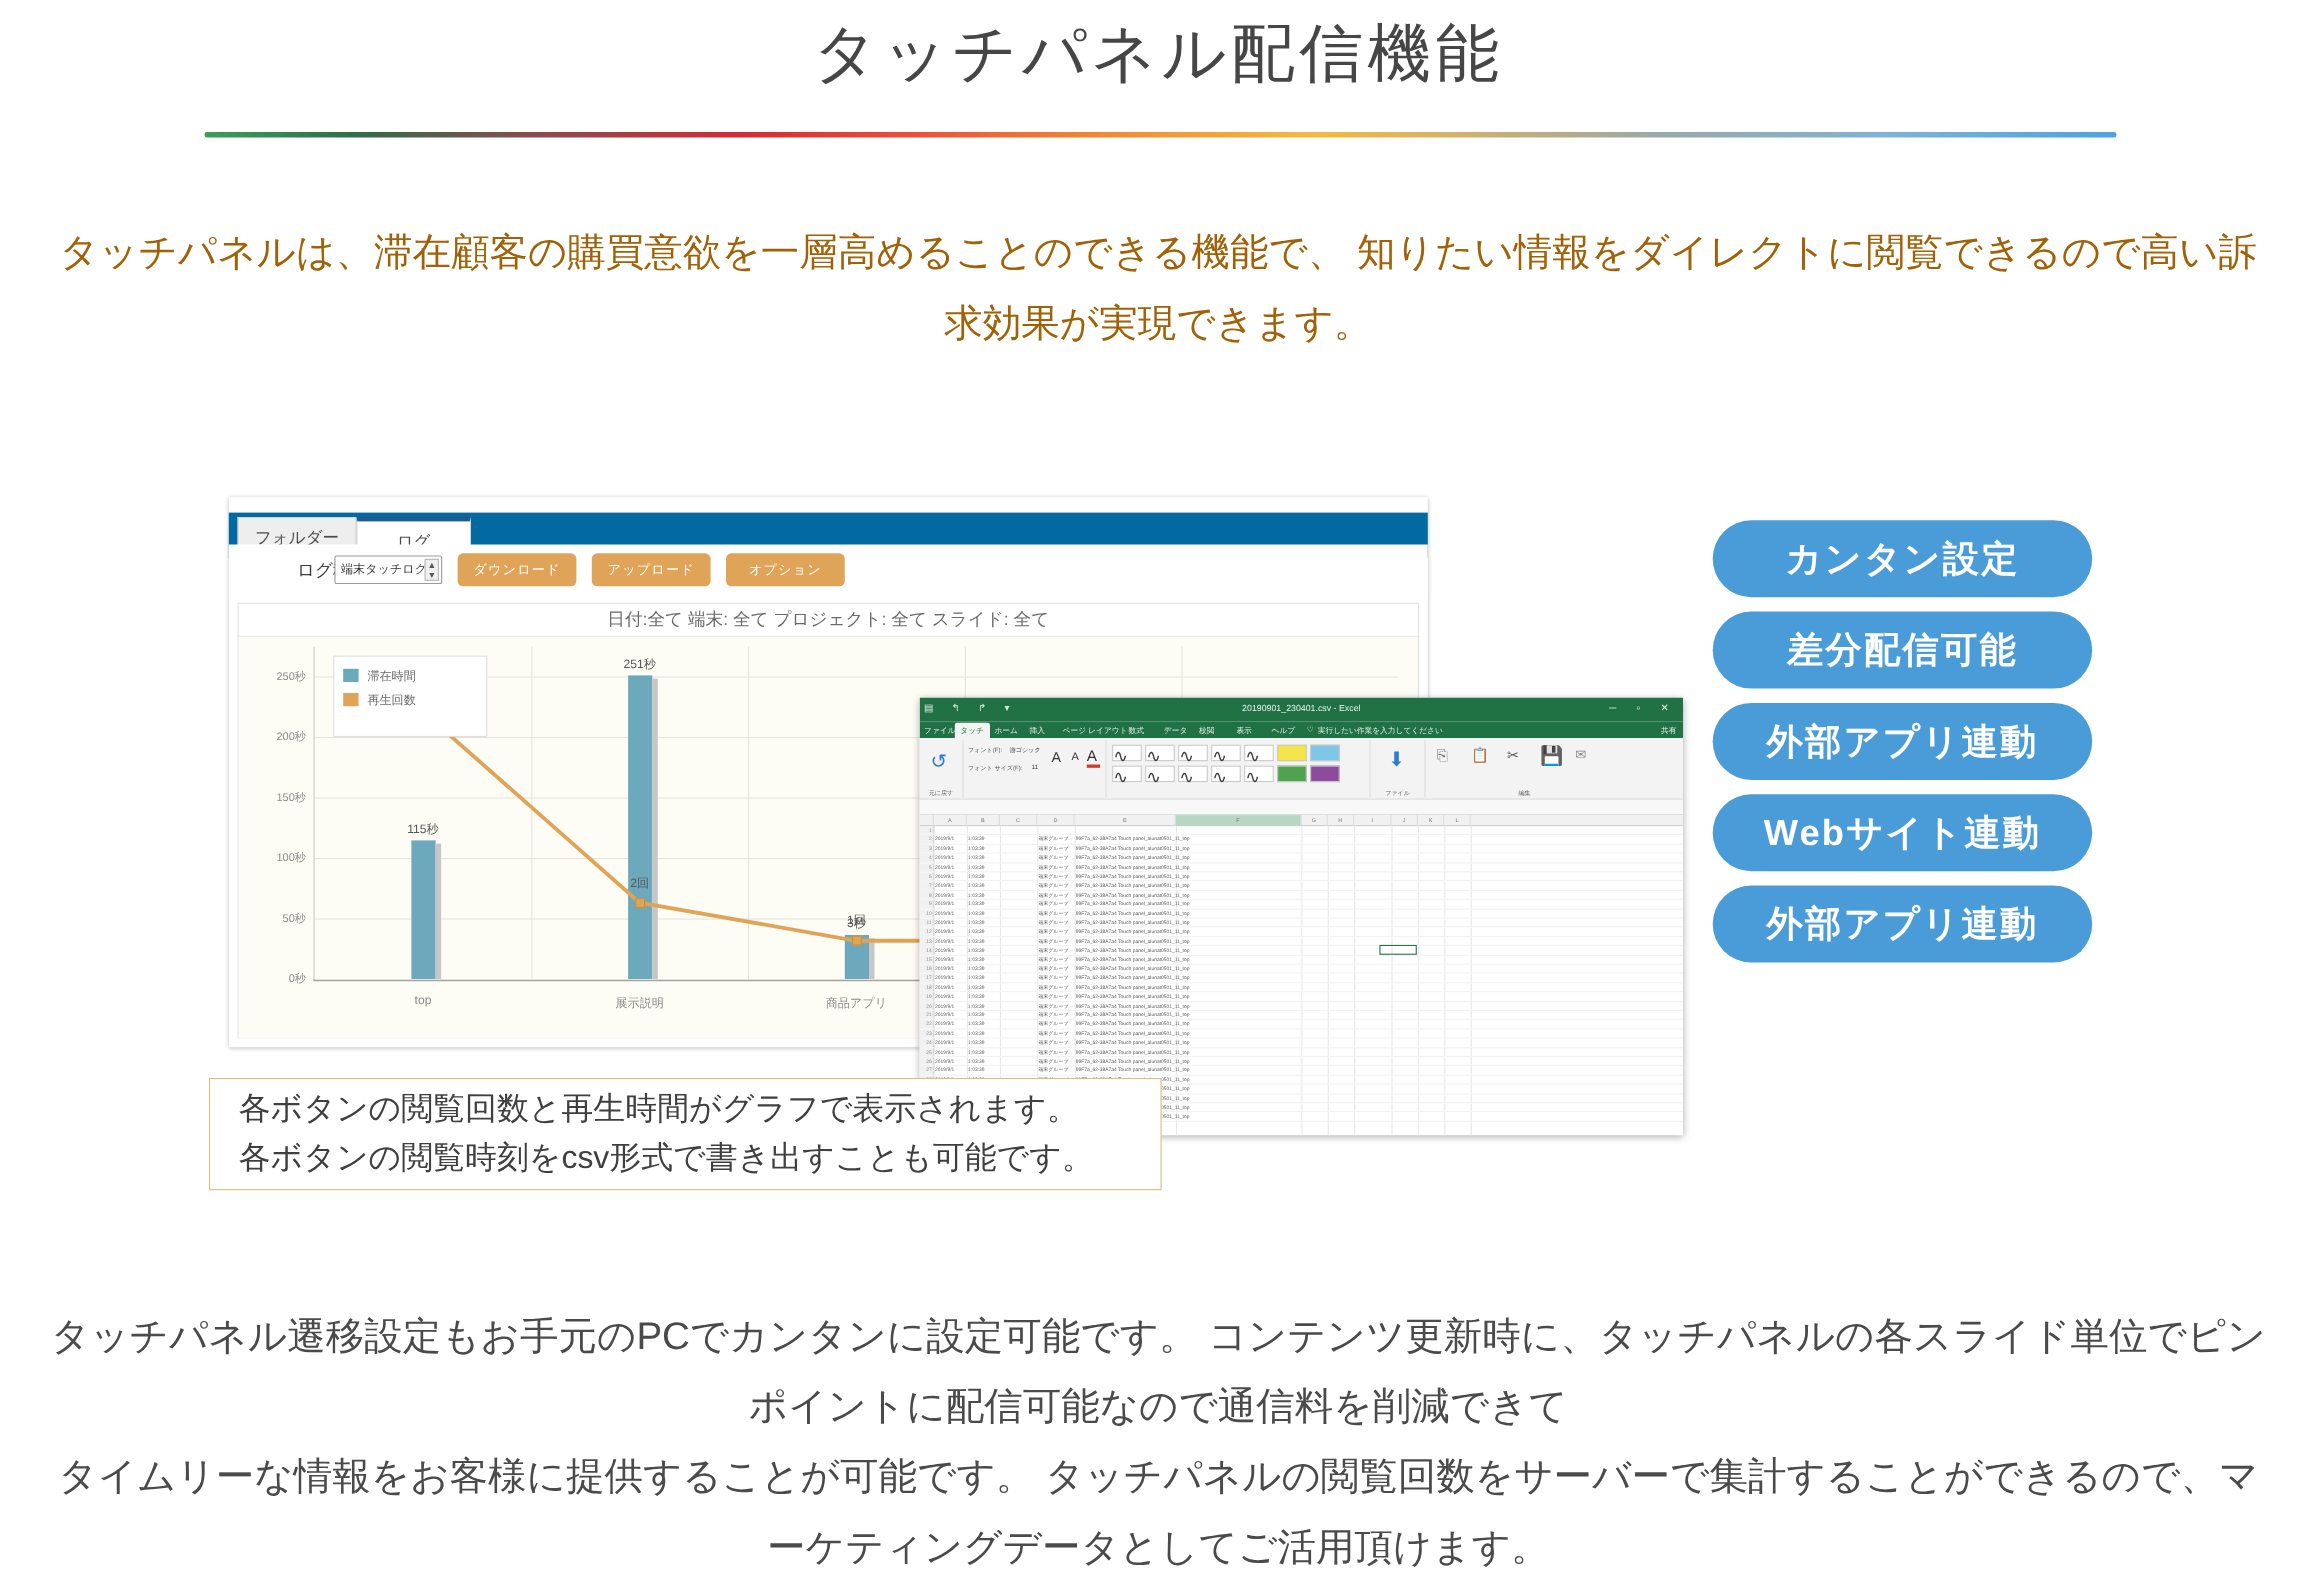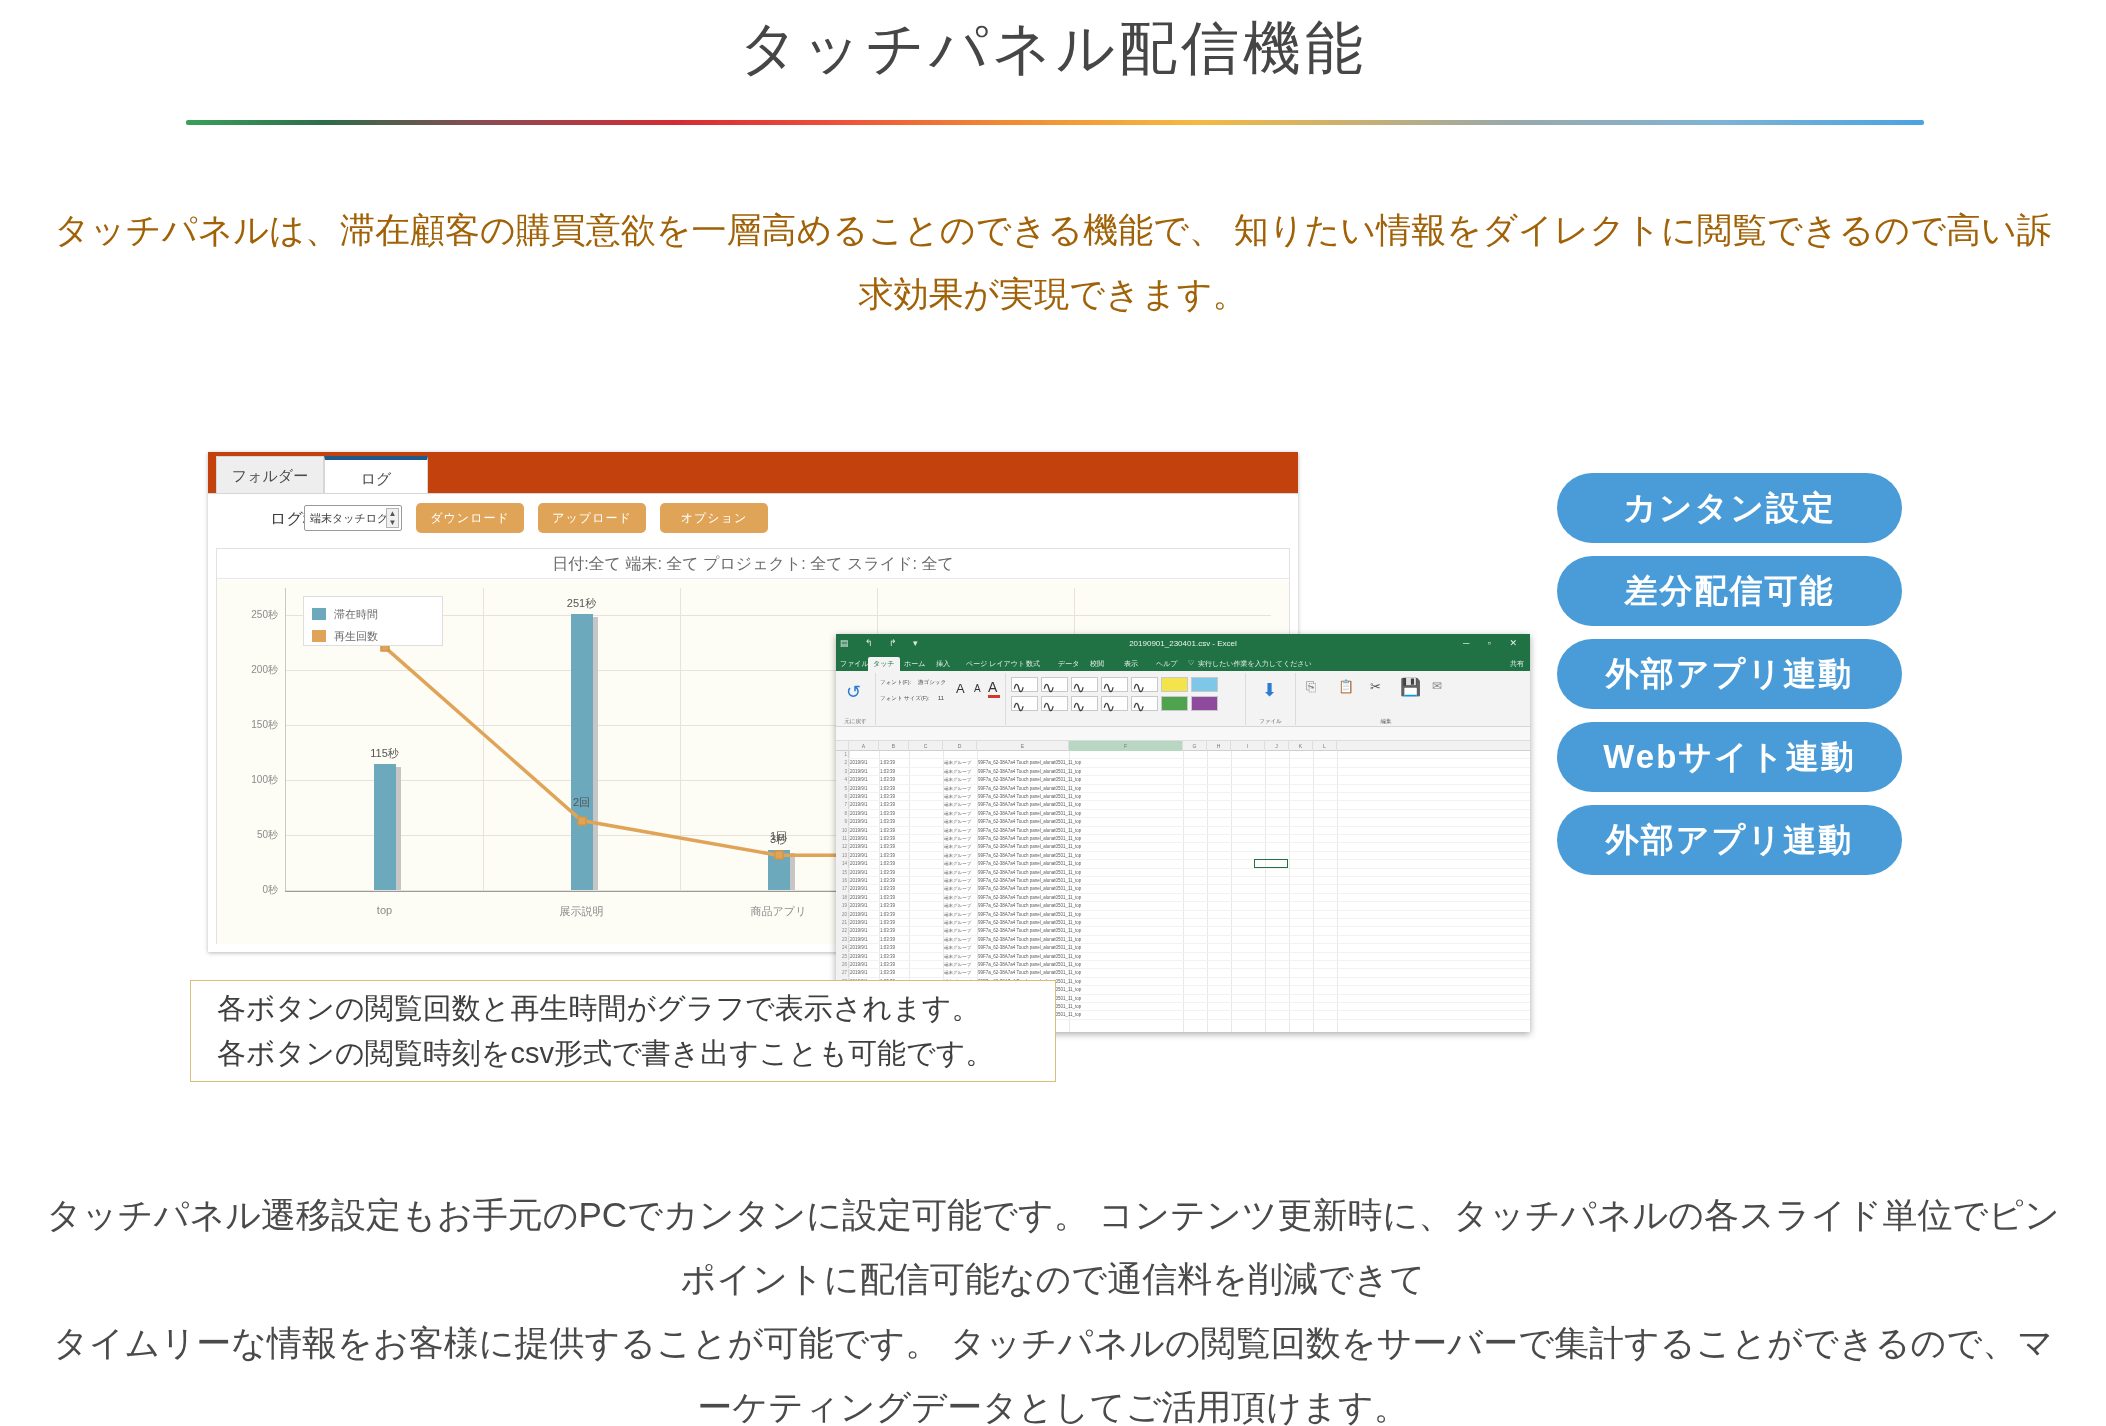--- a/index.html
+++ b/index.html
@@ -32,21 +32,21 @@
   }
 
   
   #screenshot-composite { position:absolute; left:200px; top:452px; width:1330px; height:630px; }
 
   
   #app-window {
     position:absolute; left:8px; top:0; width:1090px; height:500px;
     background:#ffffff; box-shadow:0 1px 4px rgba(0,0,0,.28);
   }
-  #app-tabbar { position:absolute; left:0; top:0; width:100%; height:42px; background:#c2410c; }
+  #app-tabbar { position:absolute; left:0; top:14px; width:100%; height:42px; background:#0369a1; }
   .app-tab {
     position:absolute; top:4px; height:38px; line-height:38px;
     font-size:15px; text-align:center; color:#4a4a4a;
   }
   #tab-folder {
     left:8px; width:108px; background:#eeeeee;
     border:1px solid #d6d6d6; border-bottom:1px solid #cfcfcf;
   }
   #tab-log {
     left:116px; width:104px; background:#ffffff;
@@ -107,21 +107,21 @@
   }
   .linepoint {
     position:absolute; width:9px; height:9px; background:#e0a458; border:1px solid #c98f3f;
     transform:translate(-50%,50%);
   }
   .xlabel {
     position:absolute; top:calc(100% + 14px); transform:translateX(-50%);
     font-size:11px; color:#8a8a8a; white-space:nowrap;
   }
   #chart-legend {
-    position:absolute; left:86px; top:16px; width:140px; height:50px;
+    position:absolute; left:86px; top:16px; width:140px; height:74px;
     background:#ffffff; border:1px solid #dedede; padding:6px 8px;
   }
   .legend-row { display:flex; align-items:center; height:22px; }
   .legend-swatch { width:14px; height:12px; margin-right:8px; }
   .legend-text { font-size:11px; color:#6a6a6a; }
 
   
   #excel-window {
     position:absolute; left:636px; top:182px; width:694px; height:398px;
     background:#ffffff; box-shadow:0 2px 7px rgba(0,0,0,.35); overflow:hidden;

